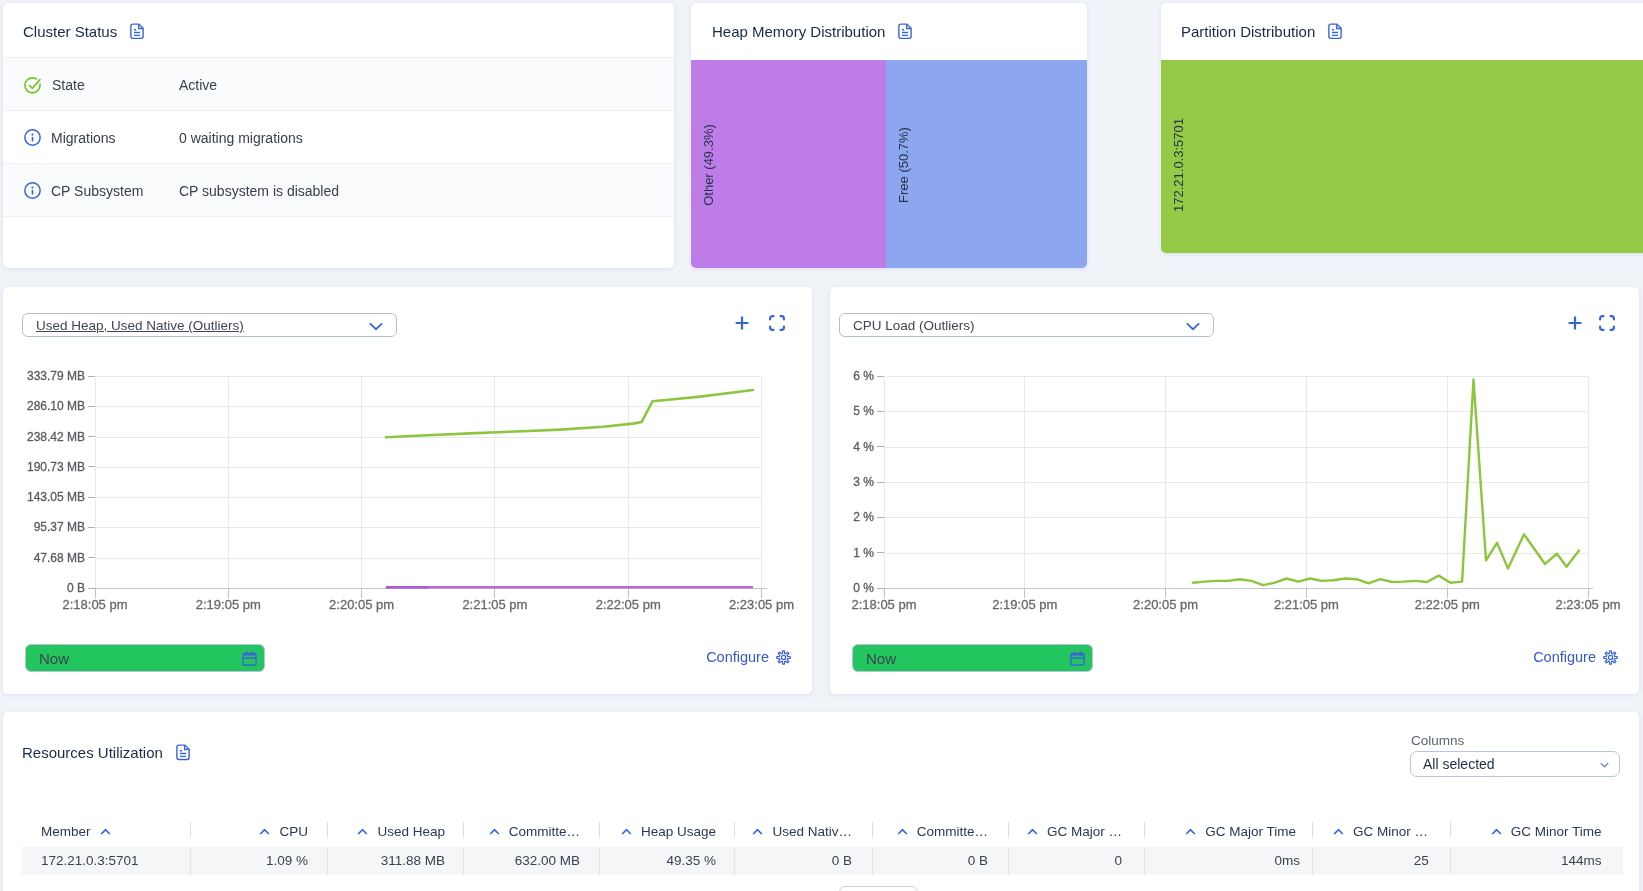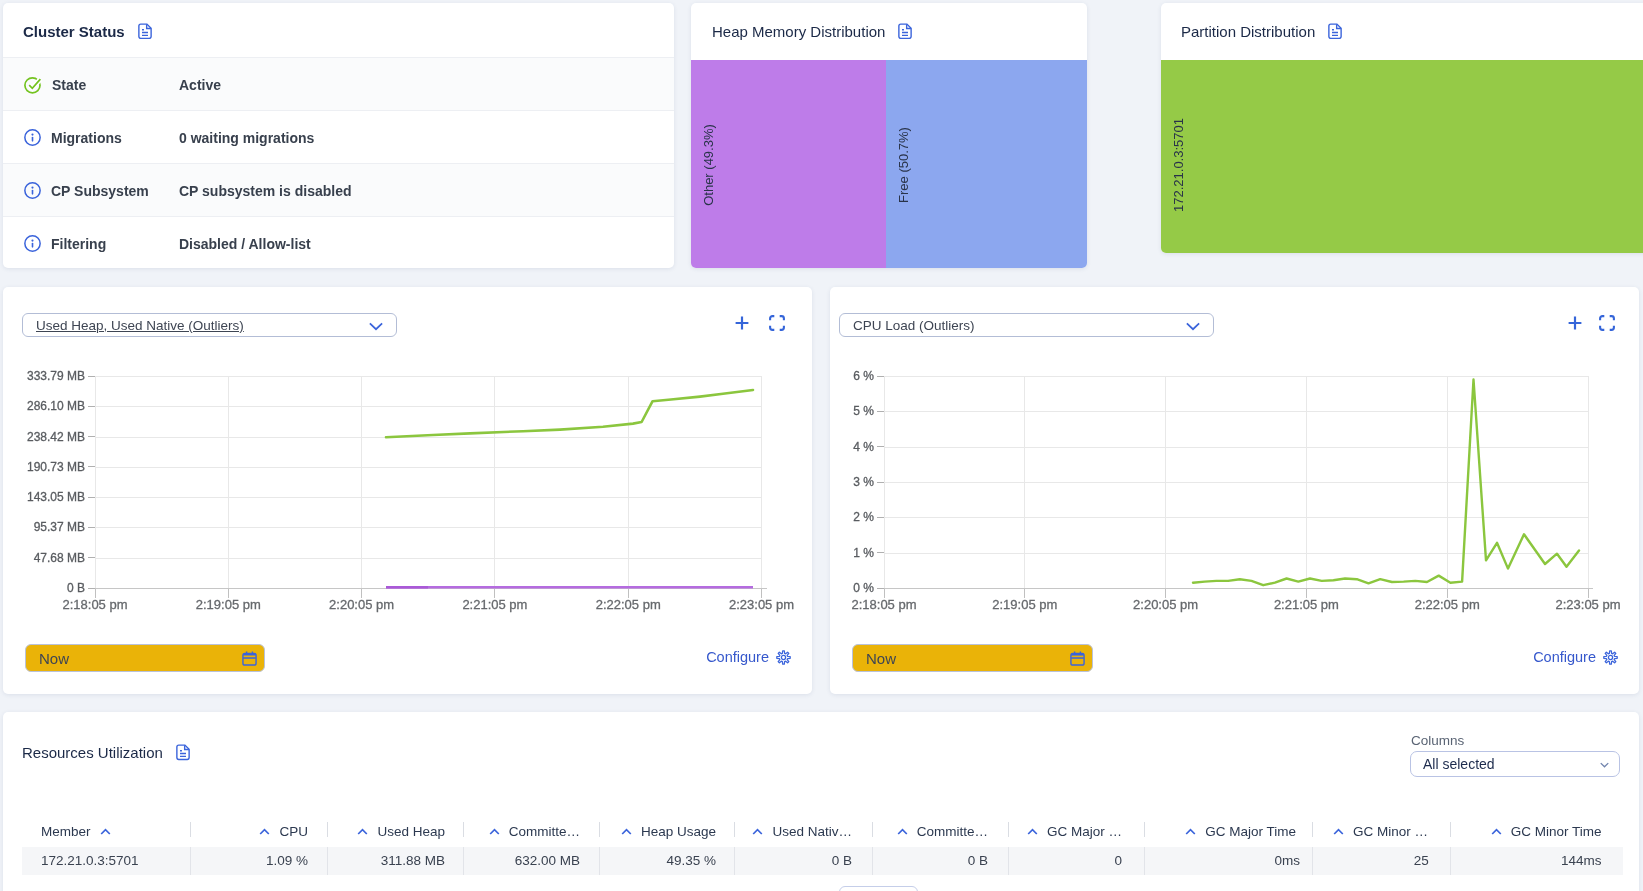--- a/index.html
+++ b/index.html
@@ -1,20 +1,20 @@
 <!DOCTYPE html>
 <html><head>
 <meta charset="utf-8">
 <style>
 * { margin:0; padding:0; box-sizing:border-box; }
 html,body { width:1643px; height:891px; overflow:hidden; background:#f0f3f8;
   font-family:"Liberation Sans", sans-serif; }
 .card { position:absolute; background:#fff; border-radius:5px;
   box-shadow:0 1px 4px rgba(44,62,110,0.10); overflow:hidden; }
-#c1 { left:3px; top:3px; width:671px; height:265px;font-weight:bold; }
+#c1 { left:3px; top:3px; width:671px; height:265px; }
 #c2 { left:691px; top:3px; width:396px; height:265px; }
 #c3 { left:1161px; top:3px; width:534px; height:250px; }
 #c4 { left:3px; top:287px; width:809px; height:407px; }
 #c5 { left:830px; top:287px; width:809px; height:407px; }
 #c6 { left:3px; top:712px; width:1636px; height:300px; }
 .title { display:flex; align-items:center; gap:13px; font-size:15px; color:#1b2947; }
 .t1 { position:absolute; left:20px; top:19.5px; }
 
 .crow { position:absolute; left:0; width:100%; height:53px; display:flex; align-items:center; padding-left:21px; }
 .crow.g { background:#fafbfc; }
@@ -24,21 +24,21 @@
 
 .blocks { position:absolute; left:0; top:57px; right:0; bottom:0; display:flex; }
 .vlab { position:absolute; top:162px; font-size:13px; color:#293349;
   transform-origin:0 0; transform:rotate(-90deg) translateX(-50%); white-space:nowrap; }
 
 .sel { position:absolute; height:24px; border:1px solid #b3bdd6; border-radius:6px;
   background:#fff; font-size:13.5px; color:#3e4553; display:flex; align-items:center;
   padding-left:13px; }
 .sel svg, .inp svg { position:absolute; }
 .inp { position:absolute; height:28px; border:1px solid #b9c2da; border-radius:6px;
-  background:#eab308; font-size:15px; color:#3e4553; display:flex; align-items:center;
+  background:#22c55e; font-size:15px; color:#3e4553; display:flex; align-items:center;
   padding-left:13px; }
 .cfg { position:absolute; display:flex; align-items:center; gap:7px;
   font-size:14.5px; color:#3658cc; }
 .icbtn { position:absolute; }
 svg text { font-family:"Liberation Sans", sans-serif; }
 
 .thead { position:absolute; font-size:13.5px; color:#2c3950; white-space:nowrap; }
 .tcell { position:absolute; font-size:13.5px; color:#3a4250; white-space:nowrap; }
 .sep { position:absolute; width:1px; background:#dadde3; }
 </style>
@@ -72,29 +72,20 @@
       <span class="val">0 waiting migrations</span>
   </div>
   <div class="crow g" style="top:161px;">
     <svg width="17" height="17" viewBox="0 0 18 18" fill="none">
       <circle cx="9" cy="9" r="8.1" stroke="#3b64db" stroke-width="1.6"></circle>
       <circle cx="9" cy="5.9" r="1.15" fill="#3b64db"></circle>
       <rect x="8.15" y="8.1" width="1.7" height="5.3" rx="0.85" fill="#3b64db"></rect>
     </svg>
     <span class="lbl">CP Subsystem</span>
       <span class="val">CP subsystem is disabled</span>
-  </div>
-  <div class="crow" style="top:214px;">
-    <svg width="17" height="17" viewBox="0 0 18 18" fill="none">
-      <circle cx="9" cy="9" r="8.1" stroke="#3b64db" stroke-width="1.6"></circle>
-      <circle cx="9" cy="5.9" r="1.15" fill="#3b64db"></circle>
-      <rect x="8.15" y="8.1" width="1.7" height="5.3" rx="0.85" fill="#3b64db"></rect>
-    </svg>
-    <span class="lbl">Filtering</span>
-      <span class="val">Disabled / Allow-list</span>
   </div>
   <div class="hr" style="top:54px;"></div>
   <div class="hr" style="top:107px;"></div>
   <div class="hr" style="top:160px;"></div>
   <div class="hr" style="top:213px;"></div>
 </div>
 
 <div class="card" id="c2">
   <div class="title t1" style="left:21px;">Heap Memory Distribution
     <svg width="14" height="16.5" viewBox="0 0 16 18" fill="none" stroke="#3b64db" stroke-width="1.6">

